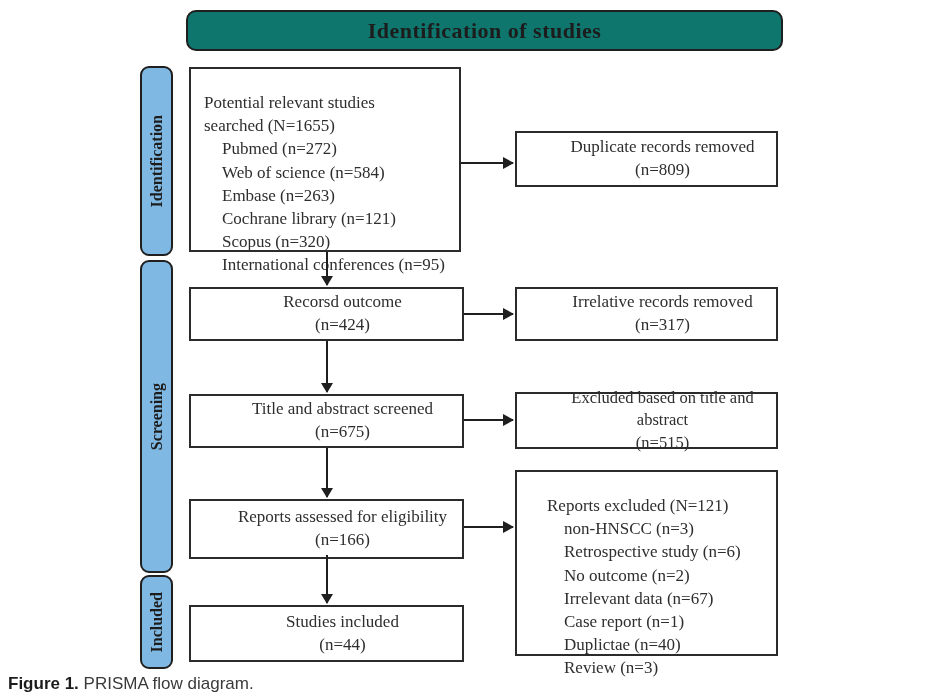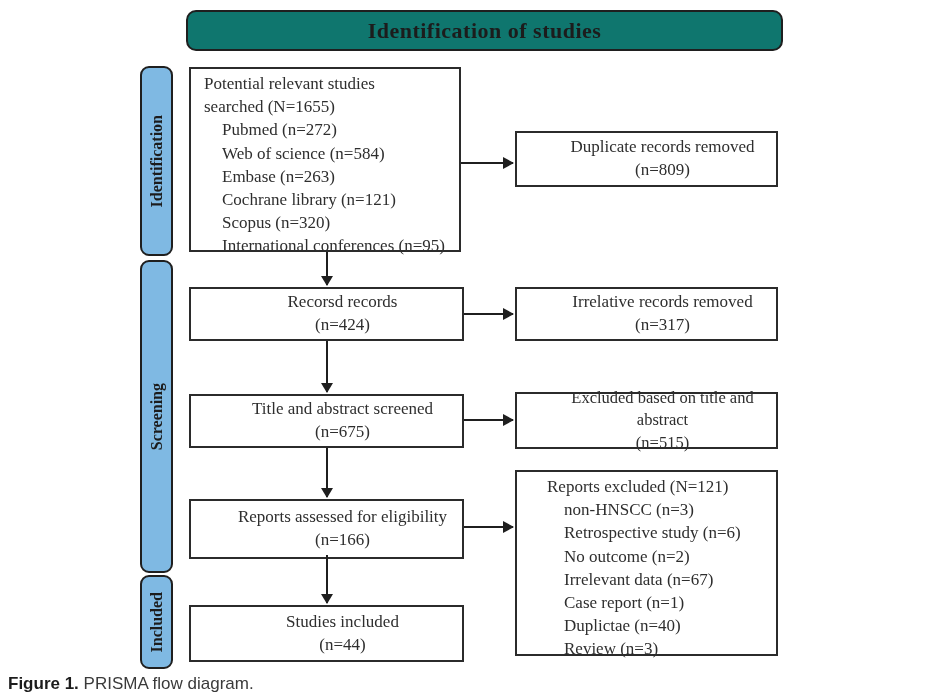--- a/index.html
+++ b/index.html
@@ -24,21 +24,21 @@
   }
   .box {
     position:absolute; background:#ffffff; border:2px solid #2b2b2b;
     box-sizing:border-box; font-size:17px; line-height:1.35;
   }
   .box.center {
     display:flex; flex-direction:column; align-items:center; justify-content:center;
     text-align:center;
     padding-left:32px;
   }
-  .box.list { padding-top:3px; }
+  .box.list { padding-top:22px; }
   .list-line { line-height:23.2px; white-space:nowrap; }
   .lead { padding-left:13px; }
   .sub  { padding-left:31px; }
   .lead2 { padding-left:30px; }
   .sub2  { padding-left:47px; }
   .arrow-v { position:absolute; width:2px; background:#1f1f1f; }
   .arrow-v::after {
     content:""; position:absolute; left:-5px; bottom:-1px;
     border-top:10px solid #1f1f1f; border-left:6px solid transparent; border-right:6px solid transparent;
   }
@@ -80,21 +80,21 @@
     <div class="list-line sub">Scopus (n=320)</div>
     <div class="list-line sub">International conferences (n=95)</div>
   </div>
 
   <div class="box center" style="left:515px; top:131px; width:263px; height:56px;">
     <div>Duplicate records removed</div>
     <div>(n=809)</div>
   </div>
 
   <div class="box center" style="left:189px; top:287px; width:275px; height:54px;">
-    <div>Recorsd records</div>
+    <div>Recorsd outcome</div>
     <div>(n=424)</div>
   </div>
 
   <div class="box center" style="left:515px; top:287px; width:263px; height:54px;">
     <div>Irrelative records removed</div>
     <div>(n=317)</div>
   </div>
 
   <div class="box center" style="left:189px; top:394px; width:275px; height:54px;">
     <div>Title and abstract screened</div>

